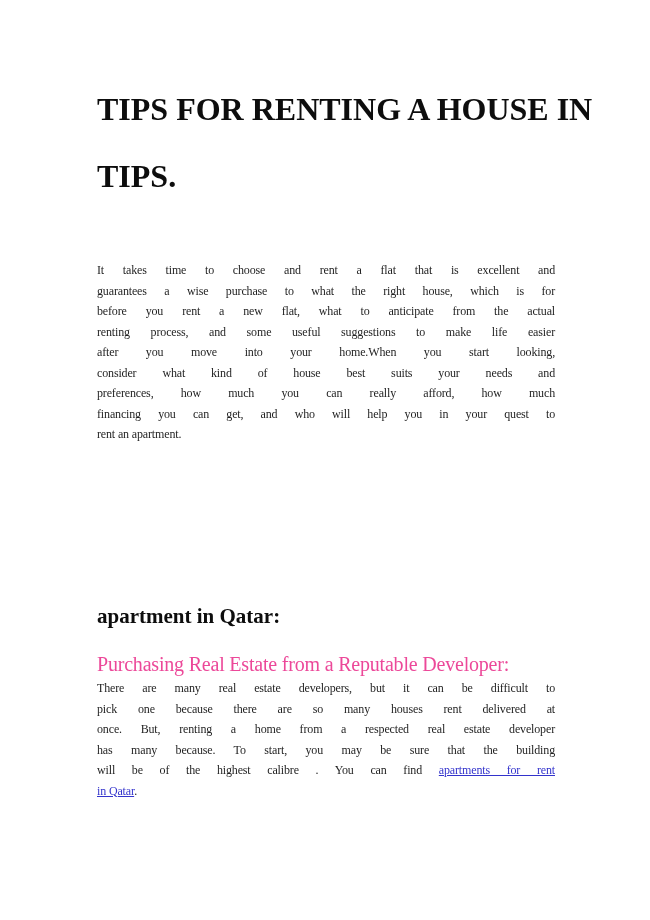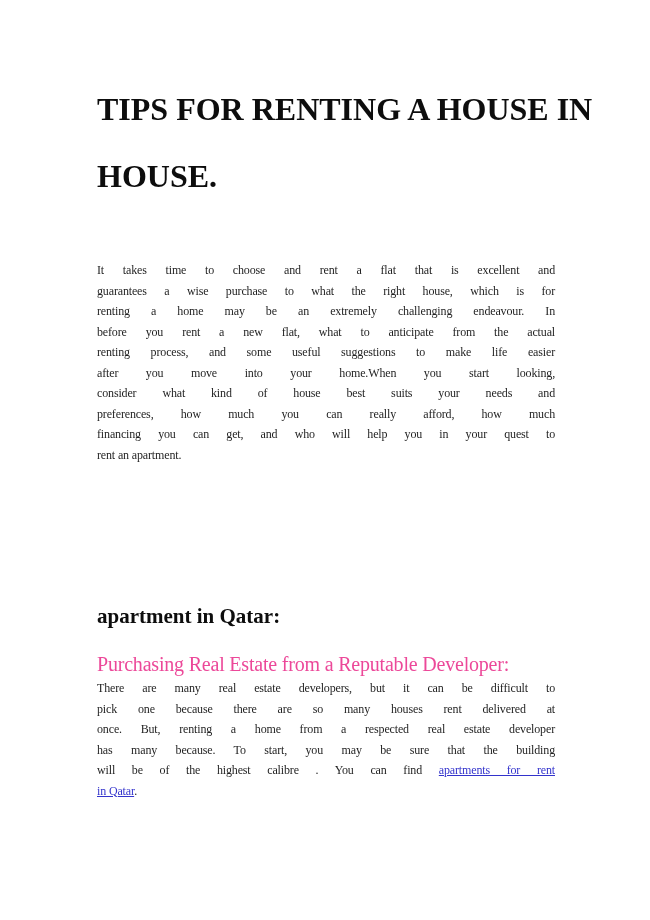--- a/index.html
+++ b/index.html
@@ -64,26 +64,25 @@
     text-decoration: underline;
     cursor: pointer;
   }
 </style>
 </head>
 <body>
 
 <div class="page">
 
   <div class="col title-line" style="top: 96px;">TIPS FOR RENTING A HOUSE IN</div>
-  <div class="col title-line" style="top: 163px;">HOUSE.</div>
+  <div class="col title-line" style="top: 163px;">TIPS.</div>
 
   <div class="col body-block" style="top: 260px;">
     <div class="line">It takes time to choose and rent a flat that is excellent and</div>
     <div class="line">guarantees a wise purchase to what the right house, which is for</div>
-    <div class="line">renting a home may be an extremely challenging endeavour. In</div>
     <div class="line">before you rent a new flat, what to anticipate from the actual</div>
     <div class="line">renting process, and some useful suggestions to make life easier</div>
     <div class="line">after you move into your home.When you start looking,</div>
     <div class="line">consider what kind of house best suits your needs and</div>
     <div class="line">preferences, how much you can really afford, how much</div>
     <div class="line">financing you can get, and who will help you in your quest to</div>
     <div class="line last">rent an apartment.</div>
   </div>
 
   <div class="col h2-line last" style="top: 604px;">apartment in Qatar:</div>

